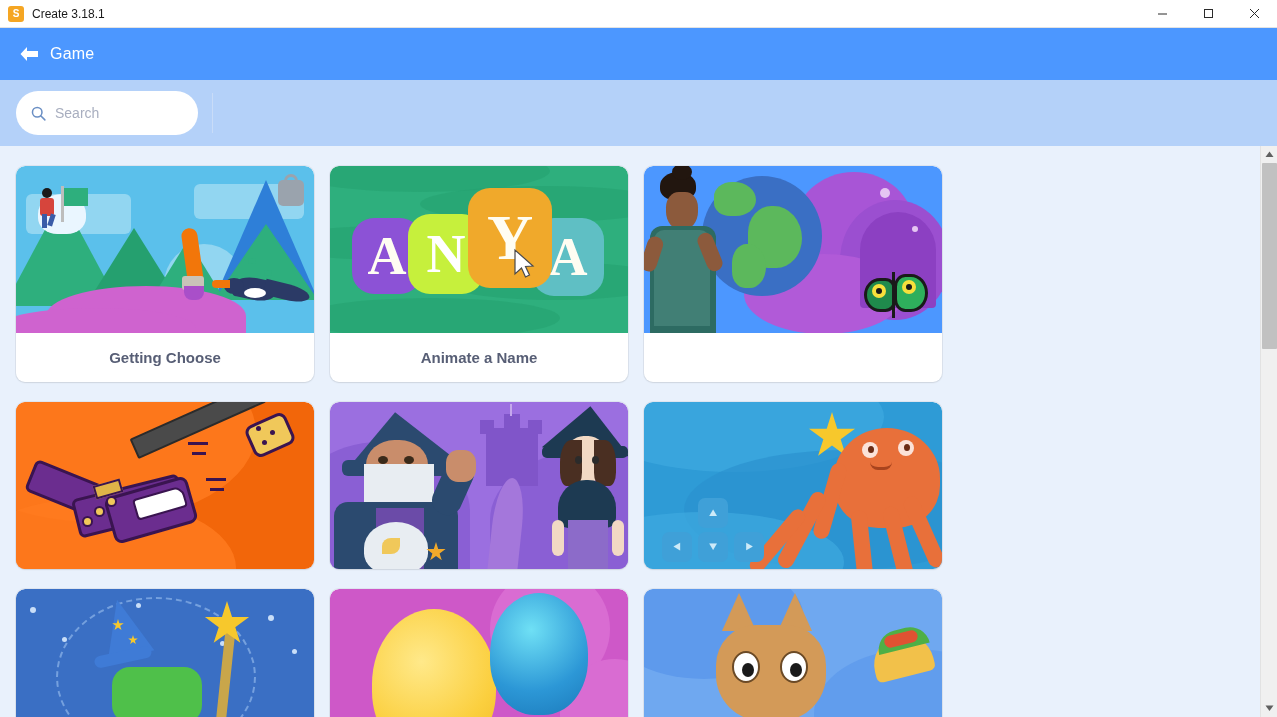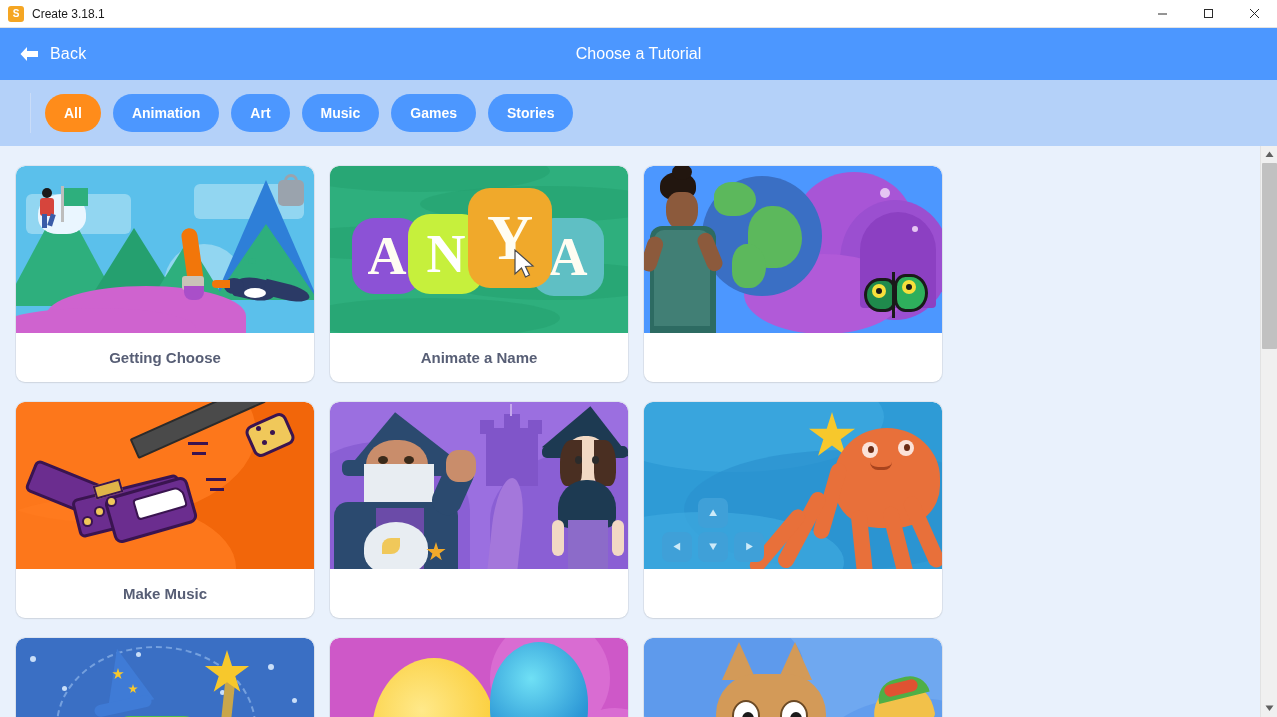--- a/index.html
+++ b/index.html
@@ -218,37 +218,35 @@
         </svg>
     </div>
   </div>
 </div>
 
 <div class="header">
   <div class="back-btn">
     <svg class="back-arrow" viewBox="0 0 22 18">
       <path d="M9 2 L2.5 9 L9 16 L9 12 L20 12 L20 6 L9 6 Z" fill="#FFFFFF"></path>
     </svg>
-    <span class="back-label">Back</span>
+    <span class="back-label">Game</span>
   </div>
-  <div class="header-title">Choose a Tutorial</div>
 </div>
 
 <div class="filterbar">
+  <div class="search-wrap">
+    <svg class="search-icon" viewBox="0 0 20 20">
+      <circle cx="8.5" cy="8.5" r="5.6" fill="none" stroke="#6B8FC4" stroke-width="1.8"></circle>
+      <line x1="12.6" y1="12.6" x2="17.5" y2="17.5" stroke="#6B8FC4" stroke-width="1.8" stroke-linecap="round"></line>
+    </svg>
+    <input class="search-input" type="text" placeholder="Search" style="">
+  </div>
 
   <div class="divider"></div>
 
-  <div class="pills">
-    <button class="pill active">All</button>
-    <button class="pill">Animation</button>
-    <button class="pill">Art</button>
-    <button class="pill">Music</button>
-    <button class="pill">Games</button>
-    <button class="pill">Stories</button>
-  </div>
 </div>
 
 <div class="content">
   <div class="cards">
 
     <div class="card">
       <div class="card-thumb">
         <div class="scene">
           <div class="abs gs-bg"></div>
           <div class="abs gs-cloud" style="left:10px;top:28px;width:105px;height:40px;"></div>
@@ -381,21 +379,20 @@
           <div class="abs" style="left:90px;top:94px;width:11px;height:11px;background:#F0C85A;border:2px solid #3A1450;border-radius:50%;"></div>
           <div class="abs" style="left:78px;top:104px;width:11px;height:11px;background:#F0C85A;border:2px solid #3A1450;border-radius:50%;"></div>
           <div class="abs" style="left:66px;top:114px;width:11px;height:11px;background:#F0C85A;border:2px solid #3A1450;border-radius:50%;"></div>
 
           <div class="abs" style="left:172px;top:40px;width:20px;height:3px;background:#3A1450;"></div>
           <div class="abs" style="left:176px;top:50px;width:14px;height:3px;background:#3A1450;"></div>
           <div class="abs" style="left:190px;top:76px;width:20px;height:3px;background:#3A1450;"></div>
           <div class="abs" style="left:194px;top:86px;width:14px;height:3px;background:#3A1450;"></div>
         </div>
       </div>
-      <div class="card-title">Make Music</div>
     </div>
 
     <div class="card">
       <div class="card-thumb">
         <div class="scene">
           <div class="abs cs-bg"></div>
           <div class="abs cs-hill" style="left:-40px;top:40px;width:180px;height:140px;"></div>
           <div class="abs cs-hill" style="left:160px;top:48px;width:200px;height:140px;"></div>
 
           <div class="abs" style="left:156px;top:26px;width:52px;height:58px;background:#8055C9;"></div>

